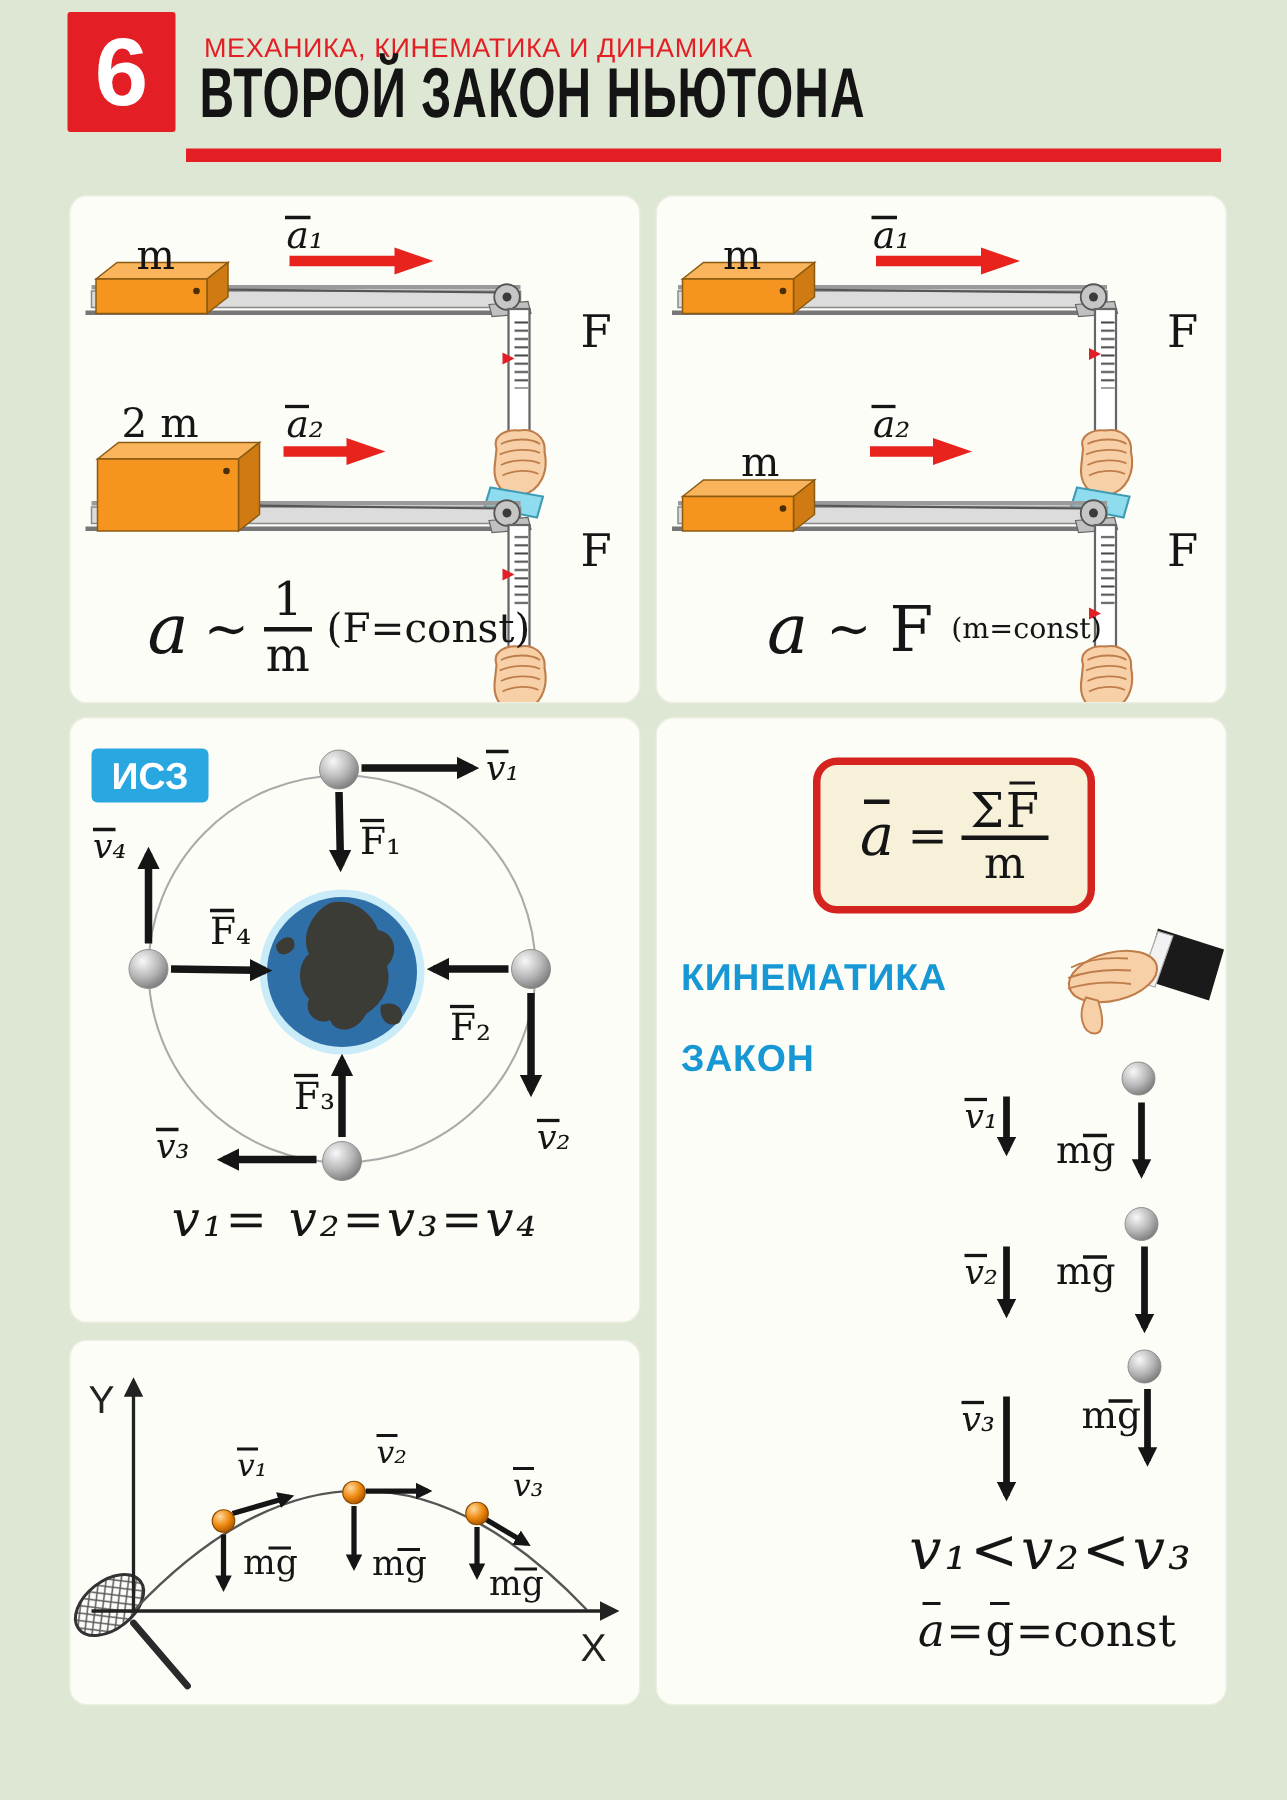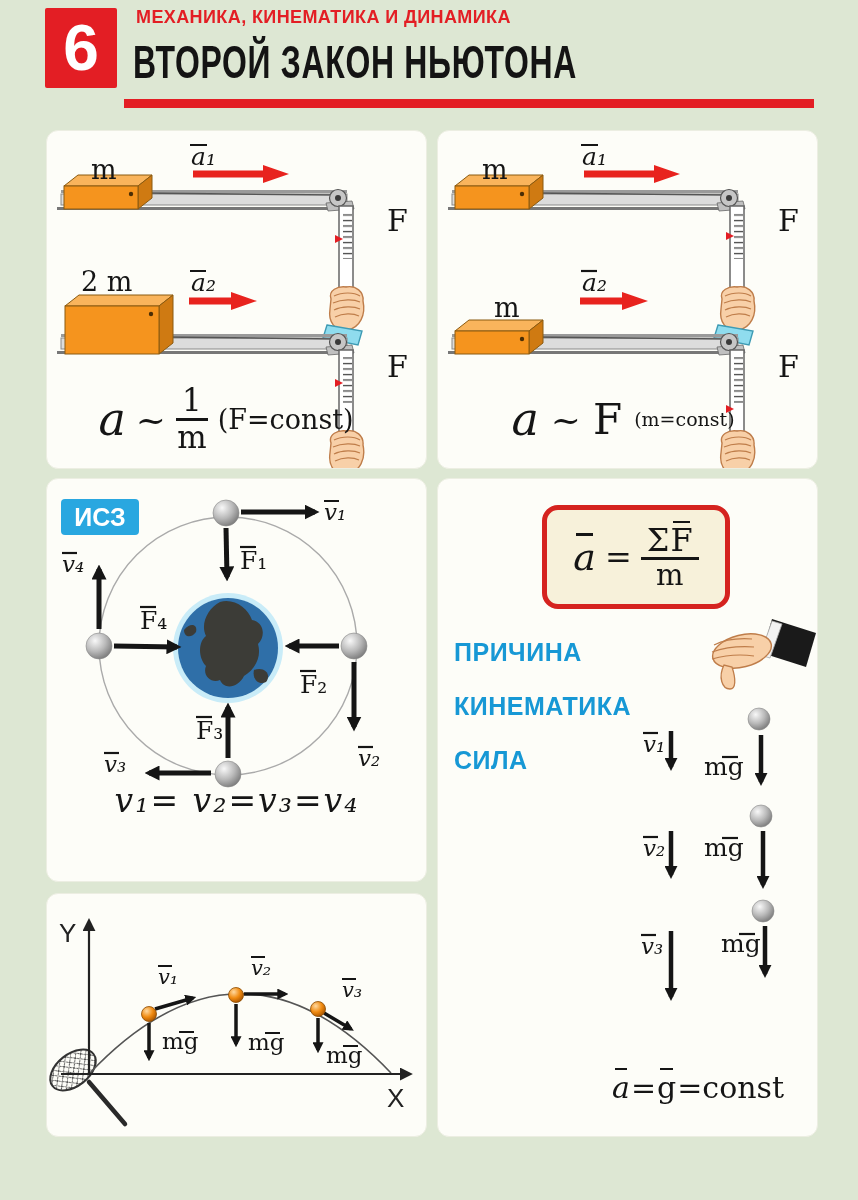--- a/index.html
+++ b/index.html
@@ -2,21 +2,21 @@
 <html><head>
 <meta charset="utf-8">
 <style>
   html,body{margin:0;padding:0}
   body{width:858px;height:1200px;position:relative;background:#dde7d3;
        font-family:"Liberation Sans",sans-serif;overflow:hidden}
   .abs{position:absolute}
   
   #num-badge{left:45px;top:8px;width:72px;height:80px;background:#e31e24;color:#fff;
     display:flex;align-items:center;justify-content:center;font-size:64px;font-weight:700;border-radius:2px}
-  #category{left:136px;top:7px;font-size:18px;font-weight:700;color:#e31e24;letter-spacing:.4px;white-space:nowrap}
+  #category{left:136px;top:22px;font-size:18px;font-weight:400;color:#e31e24;letter-spacing:.4px;white-space:nowrap}
   #poster-title{left:133px;top:34px;font-size:47px;font-weight:800;color:#141414;white-space:nowrap;
     transform:scaleX(.68);transform-origin:left top;letter-spacing:1px}
   #title-underline{left:124px;top:99px;width:690px;height:9px;background:#e31e24}
   
   .panel{position:absolute;background:#fdfdf8;border:1px solid #eceee2;border-radius:12px;overflow:hidden}
   #panel-tl{left:46px;top:130px;width:379px;height:337px}
   #panel-tr{left:437px;top:130px;width:379px;height:337px}
   #panel-ml{left:46px;top:478px;width:379px;height:402px}
   #panel-r {left:437px;top:478px;width:379px;height:657px}
   #panel-bl{left:46px;top:893px;width:379px;height:242px}
@@ -26,21 +26,21 @@
     font-family:"DejaVu Serif",serif;color:#151515}
   .mvar{font-style:italic}
   .frac{display:inline-flex;flex-direction:column;align-items:center;line-height:1.08}
   .frac .num{border-bottom:3px solid #151515;padding:0 6px;display:inline-flex;align-items:flex-end;gap:1px}
   .ovl{position:relative;display:inline-block}
   .ovl .bar{position:absolute;top:-2px;left:3px;right:3px;height:2.6px;background:#151515}
   #f-tl{left:26px;top:248px;width:306px;height:80px;gap:10px}
   #f-tr{left:40px;top:250px;width:290px;height:76px;gap:12px}
   #lawbox{left:104px;top:26px;width:178px;height:94px;background:#f7f1da;
     border:5px solid #d5231f;border-radius:16px;gap:9px}
-  #eq-v{left:28px;top:302px;width:324px;height:38px;font-size:33px;letter-spacing:2px}
+  #eq-v{left:28px;top:314px;width:324px;height:38px;font-size:33px;letter-spacing:2px}
   #eq-f{left:28px;top:352px;width:324px;height:40px;font-size:33px;letter-spacing:2px}
   #ineq{left:148px;top:532px;width:230px;height:44px;font-size:38px;letter-spacing:2px}
   #concl{left:140px;top:588px;width:240px;height:40px;font-size:30px;gap:1px}
   #cause{left:16px;top:146px;width:235px;color:#1798d5;font-weight:700;font-size:25px;line-height:54px;letter-spacing:.5px}
   #cause span{display:block}
   
   svg text{font-family:"DejaVu Serif",serif;fill:#151515}
   svg text.cyr{font-family:"Liberation Sans",sans-serif;font-weight:700;fill:#fff}
   svg text.it{font-style:italic}
   svg text.ax{font-family:"Liberation Sans",sans-serif;fill:#222}
@@ -357,24 +357,24 @@
     <span style="font-size:32px">=</span>
     <span class="frac" style="font-size:32px">
       <span class="num">
         <span>Σ</span>
         <span class="ovl"><b class="bar"></b><span>F</span></span>
       </span>
       <span style="font-size:29px">m</span>
     </span>
   </div>
   <div class="abs" id="cause">
-    <span>ПРИЧИНА</span>
     <span>КИНЕМАТИКА</span>
-    <span>СИЛА</span>
+    <span>ЗАКОН</span>
   </div>
+  <div class="mathrow mvar" id="ineq">v₁&lt;v₂&lt;v₃</div>
   <div class="mathrow" id="concl">
     <span class="ovl"><b class="bar"></b><span class="mvar">a</span></span>
     <span>=</span>
     <span class="ovl"><b class="bar"></b><span>g</span></span>
     <span>=const</span>
   </div>
 </div>
 
 <div class="panel" id="panel-bl">
   <svg width="379" height="242" viewBox="0 0 379 242">

